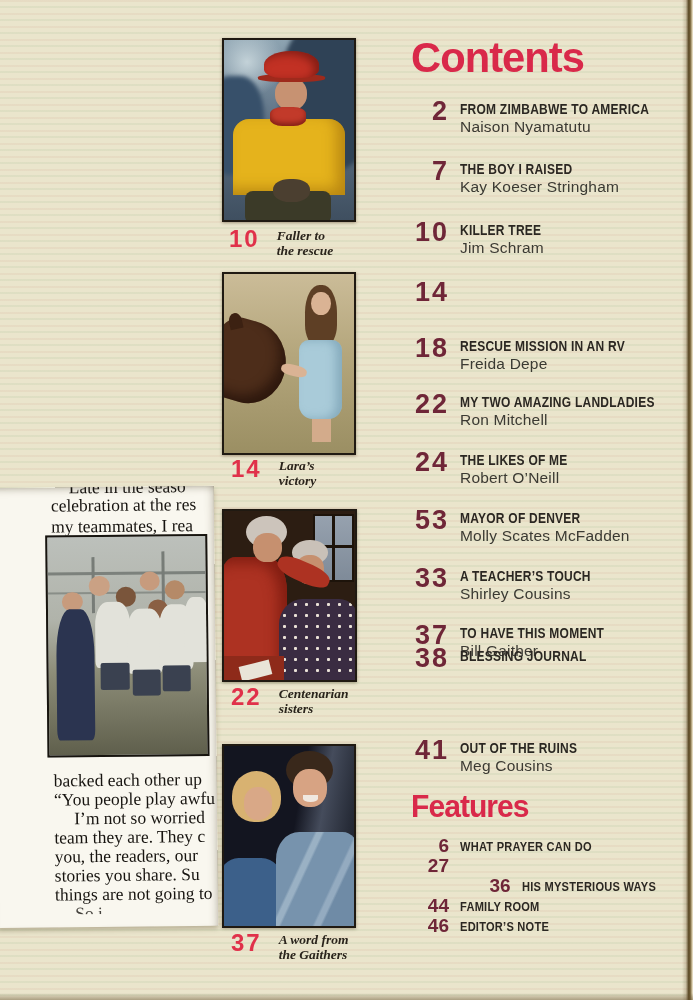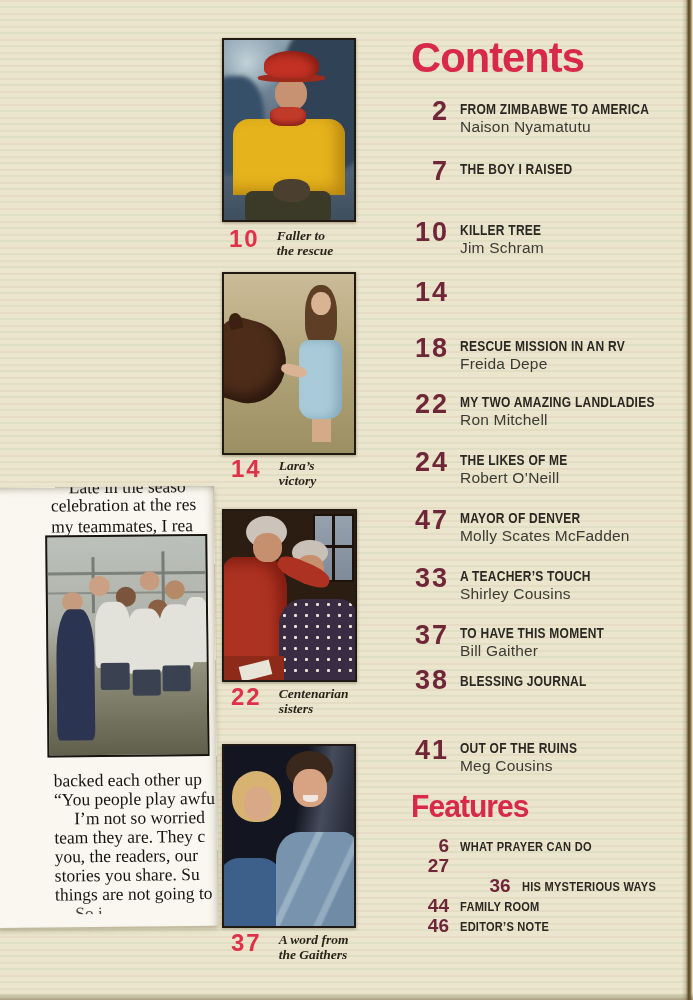--- a/index.html
+++ b/index.html
@@ -260,20 +260,21 @@
   <div class="toc-num">2</div>
   <div class="toc-body">
     <div class="toc-title"><span>FROM ZIMBABWE TO AMERICA</span></div>
     <div class="toc-author">Naison Nyamatutu</div>
   </div>
 </div>
 <div class="toc-entry" style="top:160px;">
   <div class="toc-num">7</div>
   <div class="toc-body">
     <div class="toc-title"><span>THE BOY I RAISED</span></div>
+    <div class="toc-author">Kay Koeser Stringham</div>
   </div>
 </div>
 <div class="toc-entry" style="top:221px;">
   <div class="toc-num">10</div>
   <div class="toc-body">
     <div class="toc-title"><span>KILLER TREE</span></div>
     <div class="toc-author">Jim Schram</div>
   </div>
 </div>
 <div class="toc-entry" style="top:281px;">
@@ -294,41 +295,41 @@
   </div>
 </div>
 <div class="toc-entry" style="top:451px;">
   <div class="toc-num">24</div>
   <div class="toc-body">
     <div class="toc-title"><span>THE LIKES OF ME</span></div>
     <div class="toc-author">Robert O’Neill</div>
   </div>
 </div>
 <div class="toc-entry" style="top:509px;">
-  <div class="toc-num">47</div>
+  <div class="toc-num">53</div>
   <div class="toc-body">
     <div class="toc-title"><span>MAYOR OF DENVER</span></div>
     <div class="toc-author">Molly Scates McFadden</div>
   </div>
 </div>
 <div class="toc-entry" style="top:567px;">
   <div class="toc-num">33</div>
   <div class="toc-body">
     <div class="toc-title"><span>A TEACHER’S TOUCH</span></div>
     <div class="toc-author">Shirley Cousins</div>
   </div>
 </div>
 <div class="toc-entry" style="top:624px;">
   <div class="toc-num">37</div>
   <div class="toc-body">
     <div class="toc-title"><span>TO HAVE THIS MOMENT</span></div>
     <div class="toc-author">Bill Gaither</div>
   </div>
 </div>
-<div class="toc-entry" style="top:669px;align-items:center;">
+<div class="toc-entry" style="top:647px;">
   <div class="toc-num">38</div>
   <div class="toc-body">
     <div class="toc-title"><span>BLESSING JOURNAL</span></div>
   </div>
 </div>
 <div class="toc-entry" style="top:739px;">
   <div class="toc-num">41</div>
   <div class="toc-body">
     <div class="toc-title"><span>OUT OF THE RUINS</span></div>
     <div class="toc-author">Meg Cousins</div>

